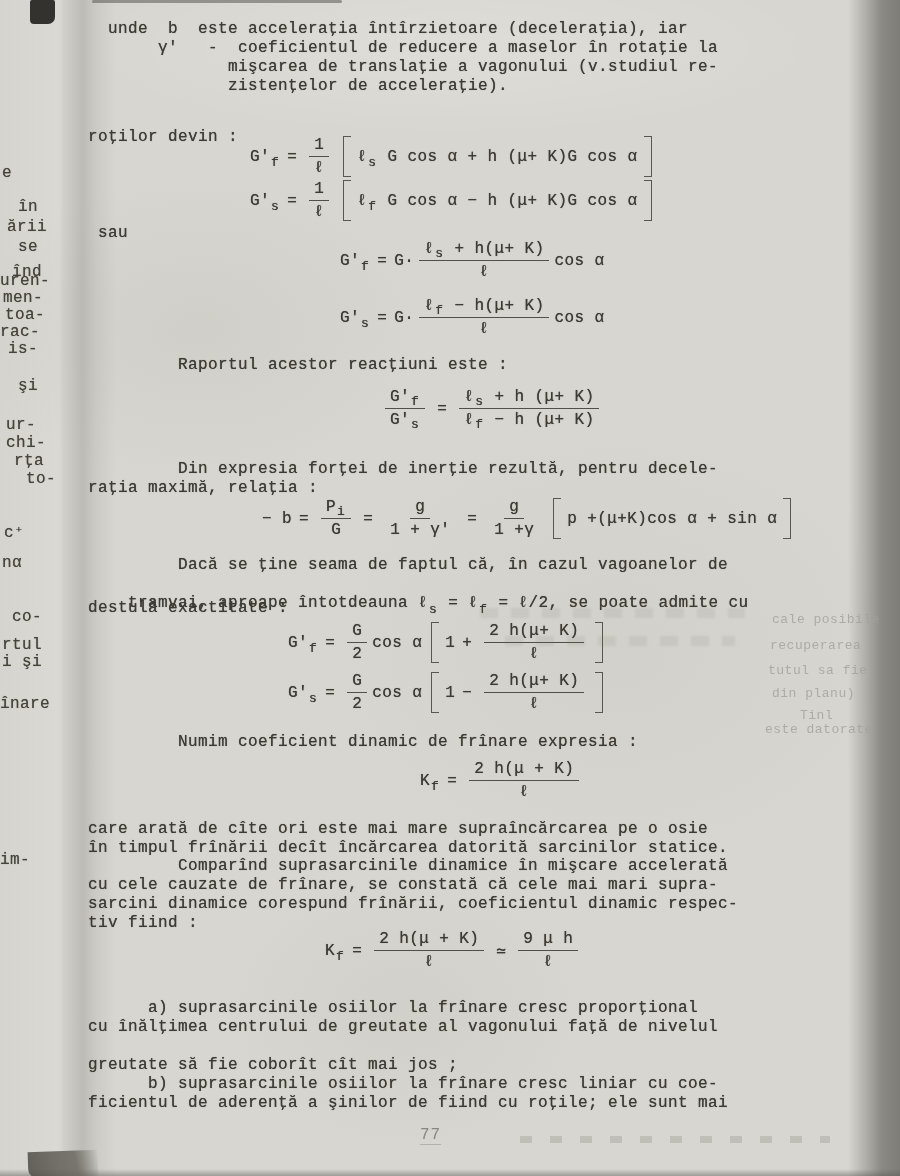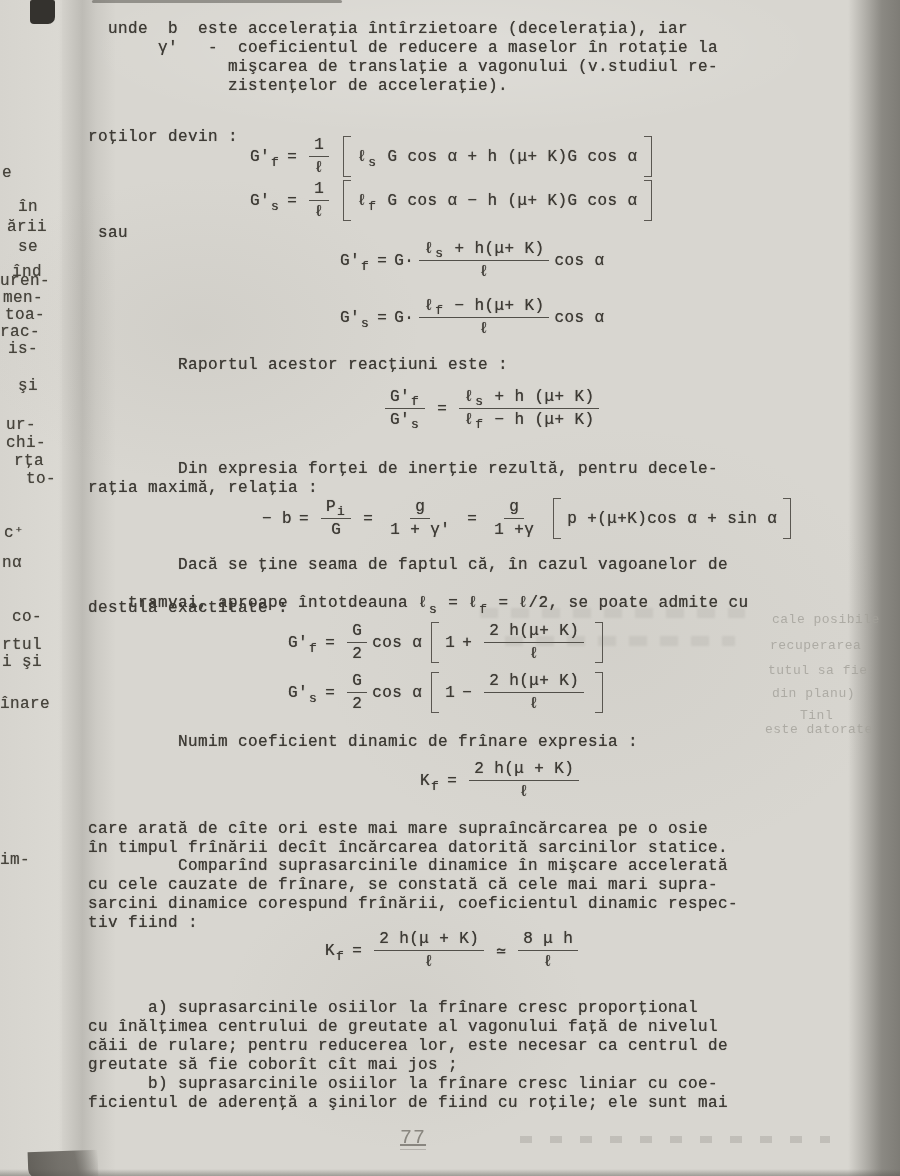--- a/index.html
+++ b/index.html
@@ -41,22 +41,22 @@
   .frac .num{display:inline-flex;align-items:baseline;padding:0 5px 2px;
     border-bottom:1.6px solid rgba(58,55,49,.85);}
   .frac .den{display:inline-flex;align-items:baseline;padding:2px 5px 0;}
   .lbr,.rbr{align-self:stretch;width:7px;border:1.8px solid rgba(62,59,53,.82);}
   .lbr{border-right:none;margin:0 6px 0 9px;}
   .rbr{border-left:none;margin-left:6px;}
   .ghost{position:absolute;font-size:13px;letter-spacing:.5px;color:#a3a19a;
     filter:blur(.55px);opacity:.8;white-space:pre;}
   .bleedbar{position:absolute;height:10px;opacity:.16;filter:blur(1.2px);
     background:repeating-linear-gradient(90deg,rgba(110,108,100,.65) 0 18px,transparent 18px 31px);}
-  .pagenum{position:absolute;left:400px;top:1126px;font-size:20px;letter-spacing:1px;
-    color:rgba(72,69,62,.55);border-bottom:1px solid rgba(72,69,62,.25);text-decoration:underline;}
+  .pagenum{position:absolute;left:420px;top:1126px;font-size:16px;letter-spacing:1px;
+    color:rgba(72,69,62,.55);border-bottom:1px solid rgba(72,69,62,.25);}
   .smudge{position:absolute;left:520px;top:1136px;width:310px;height:7px;opacity:.35;
     filter:blur(.4px);
     background:repeating-linear-gradient(90deg,rgba(85,82,76,.5) 0 12px,rgba(85,82,76,0) 12px 30px);}
 </style>
 </head>
 <body>
 
 <div class="page">
   <div class="leftpage"></div>
   <div class="mottle"></div>
@@ -106,21 +106,20 @@
   <div class="tl" style="top:599px">destulă exactitate :</div>
   <div class="tl" style="top:733px">         Numim coeficient dinamic de frînare expresia :</div>
   <div class="tl" style="top:820px">care arată de cîte ori este mai mare supraîncărcarea pe o osie</div>
   <div class="tl" style="top:839px">în timpul frînării decît încărcarea datorită sarcinilor statice.</div>
   <div class="tl" style="top:857px">         Comparînd suprasarcinile dinamice în mişcare accelerată</div>
   <div class="tl" style="top:876px">cu cele cauzate de frînare, se constată că cele mai mari supra-</div>
   <div class="tl" style="top:895px">sarcini dinamice corespund frînării, coeficientul dinamic respec-</div>
   <div class="tl" style="top:914px">tiv fiind :</div>
   <div class="tl" style="top:999px">      a) suprasarcinile osiilor la frînare cresc proporţional</div>
   <div class="tl" style="top:1018px">cu înălţimea centrului de greutate al vagonului faţă de nivelul</div>
-  <div class="tl" style="top:1037px">căii de rulare; pentru reducerea lor, este necesar ca centrul de</div>
   <div class="tl" style="top:1056px">greutate să fie coborît cît mai jos ;</div>
   <div class="tl" style="top:1075px">      b) suprasarcinile osiilor la frînare cresc liniar cu coe-</div>
   <div class="tl" style="top:1094px">ficientul de aderenţă a şinilor de fiind cu roţile; ele sunt mai</div>
 
   <div class="formula" style="top:136px;left:250px">
     <span>G'</span><span class="sb">f</span>
     <span class="eq">=</span>
     <span class="frac"><span class="num"><span>1</span></span><span class="den"><span>ℓ</span></span></span>
     <span class="lbr"></span><span>ℓ</span><span class="sb">s</span><span> G cos α + h (μ+ K)G cos α</span><span class="rbr"></span>
   </div>
@@ -189,21 +188,21 @@
     <span>K</span><span class="sb">f</span>
     <span class="eq">=</span>
     <span class="frac"><span class="num"><span>2 h(μ + K)</span></span><span class="den"><span>ℓ</span></span></span>
   </div>
 
   <div class="formula" style="top:930px;left:325px">
     <span>K</span><span class="sb">f</span>
     <span class="eq">=</span>
     <span class="frac"><span class="num"><span>2 h(μ + K)</span></span><span class="den"><span>ℓ</span></span></span>
     <span class="eq">≃</span>
-    <span class="frac"><span class="num"><span>8 μ h</span></span><span class="den"><span>ℓ</span></span></span>
+    <span class="frac"><span class="num"><span>9 μ h</span></span><span class="den"><span>ℓ</span></span></span>
   </div>
 
   <div class="bleedbar" style="left:480px;top:608px;width:265px"></div>
   <div class="bleedbar" style="left:505px;top:636px;width:230px"></div>
   <span class="ghost" style="left:772px;top:612px">cale posibile</span>
   <span class="ghost" style="left:770px;top:638px">recuperarea</span>
   <span class="ghost" style="left:768px;top:663px">tutul sa fie</span>
   <span class="ghost" style="left:772px;top:686px">din planu)</span>
   <span class="ghost" style="left:800px;top:708px">Tinl</span>
   <span class="ghost" style="left:765px;top:722px">este datorate</span>

